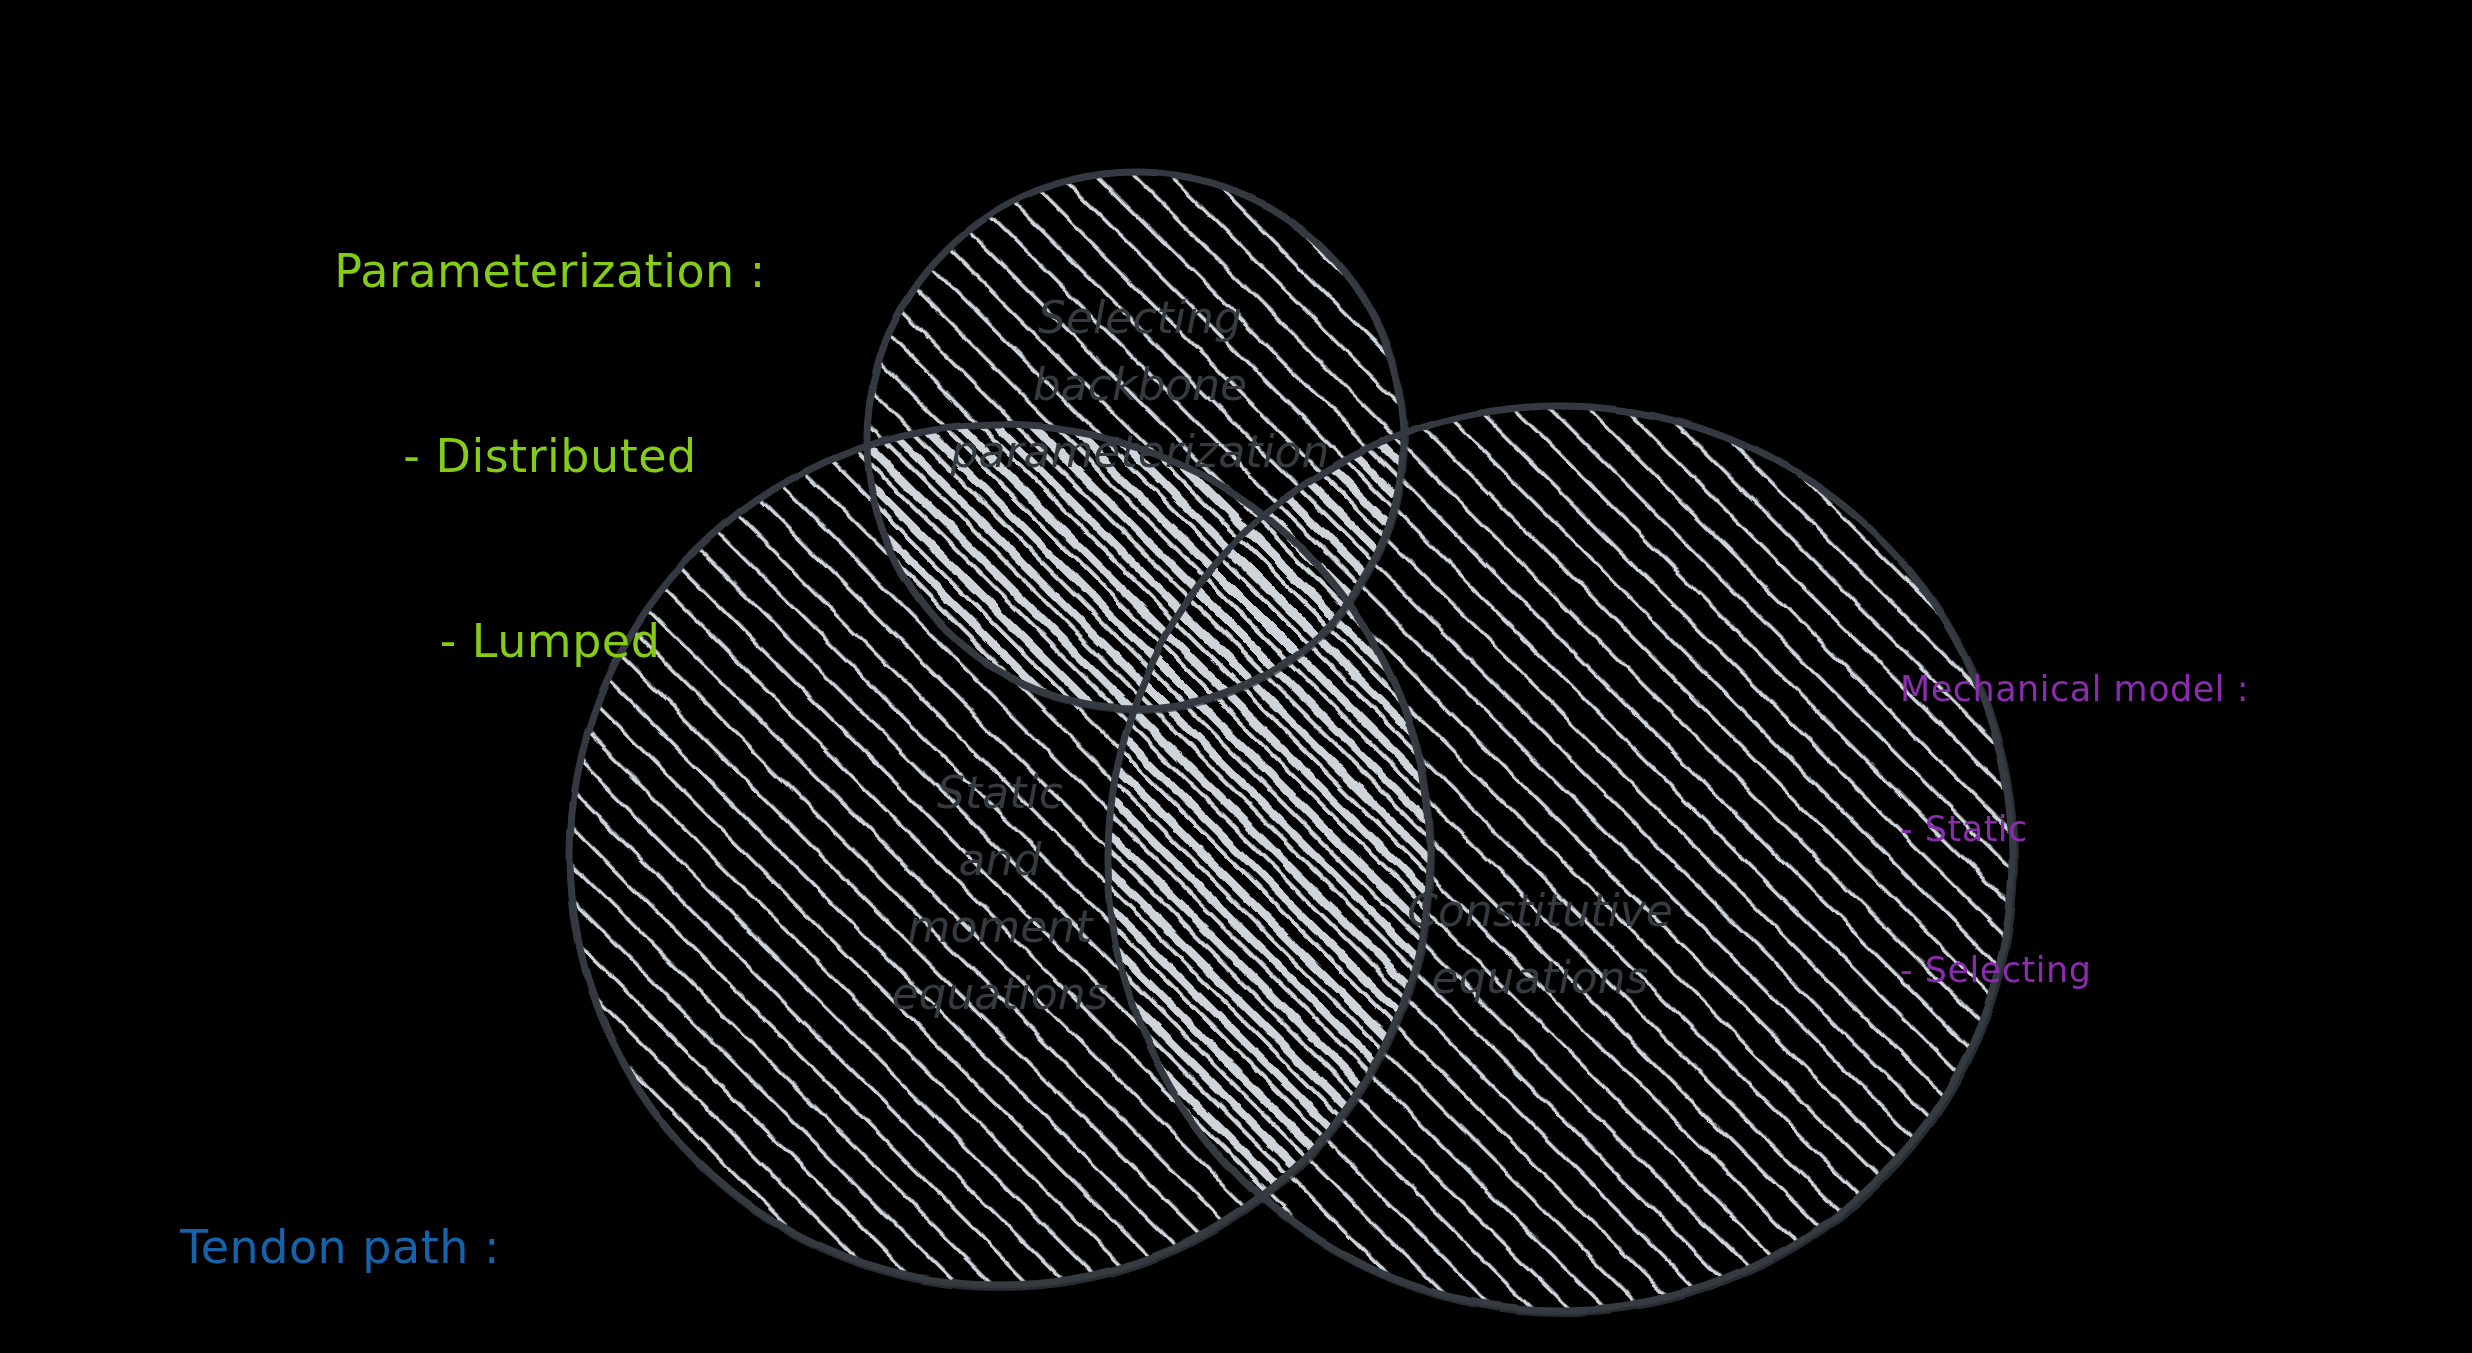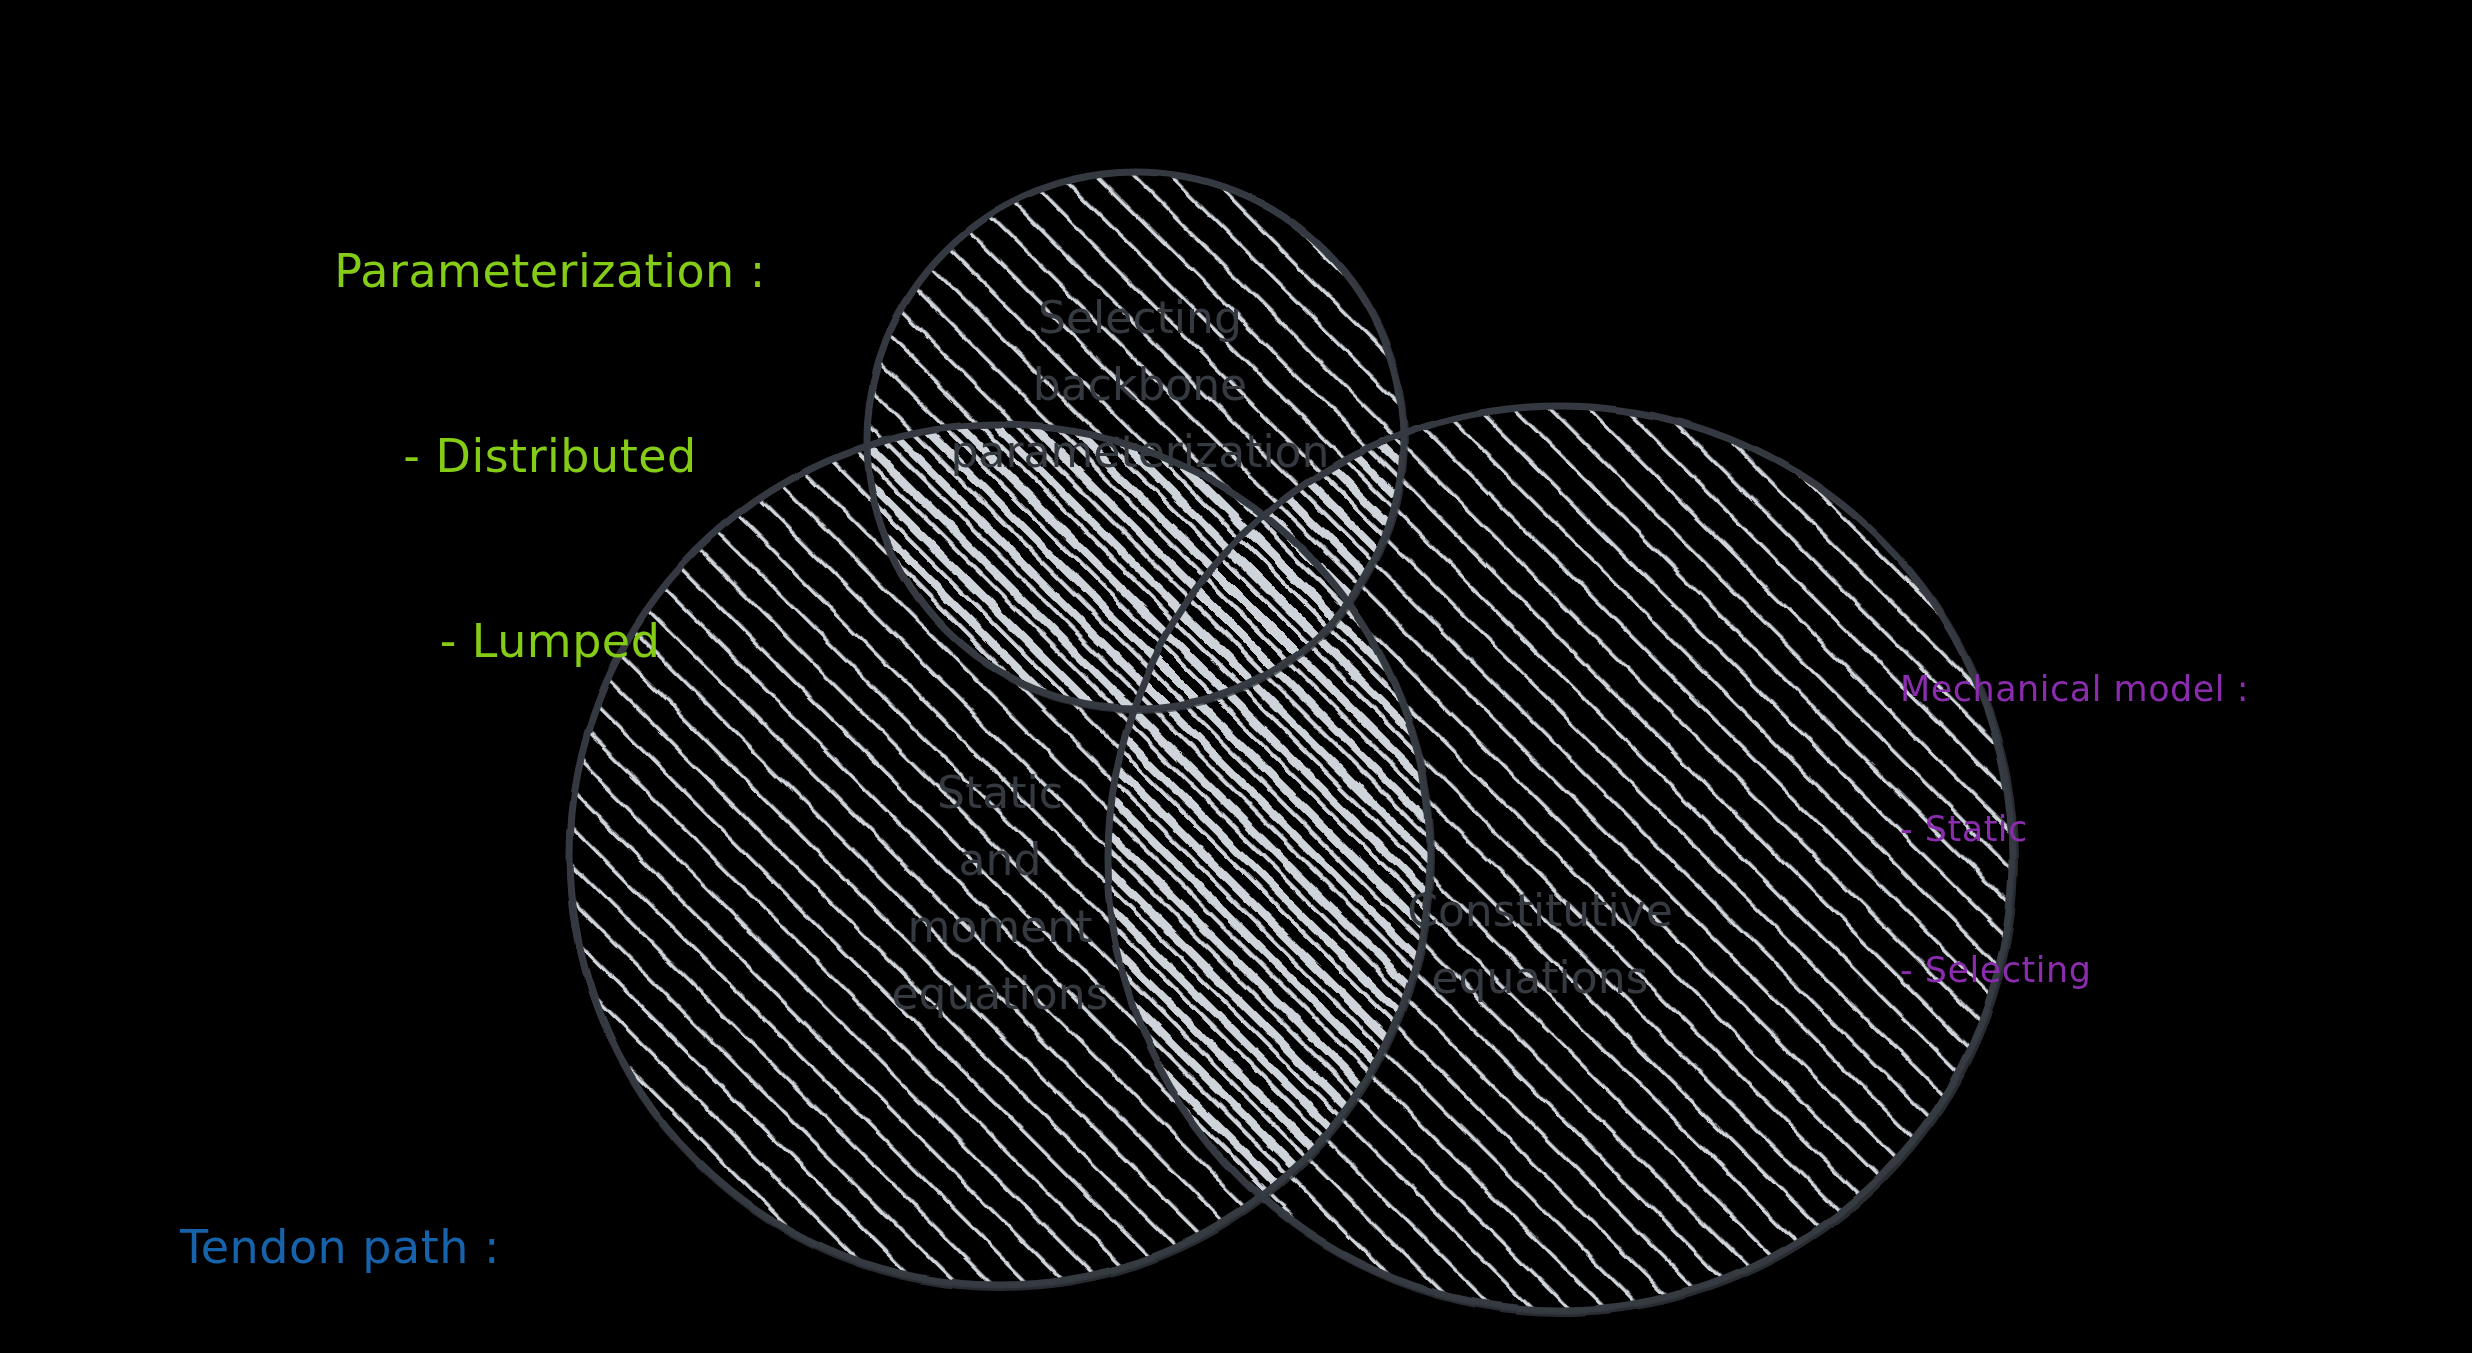--- a/index.html
+++ b/index.html
@@ -60,20 +60,21 @@
     color: #1763ab;
   }
   .circle-caption {
     position: absolute;
     text-align: center;
     color: #343a40;
     font-size: 44px;
     line-height: 1.52;
     white-space: pre;
     pointer-events: none;
+    font-style: italic;
   }
   .cap-top {
     left: 880px;
     top: 285px;
     width: 520px;
   }
   .cap-left {
     left: 780px;
     top: 760px;
     width: 440px;

